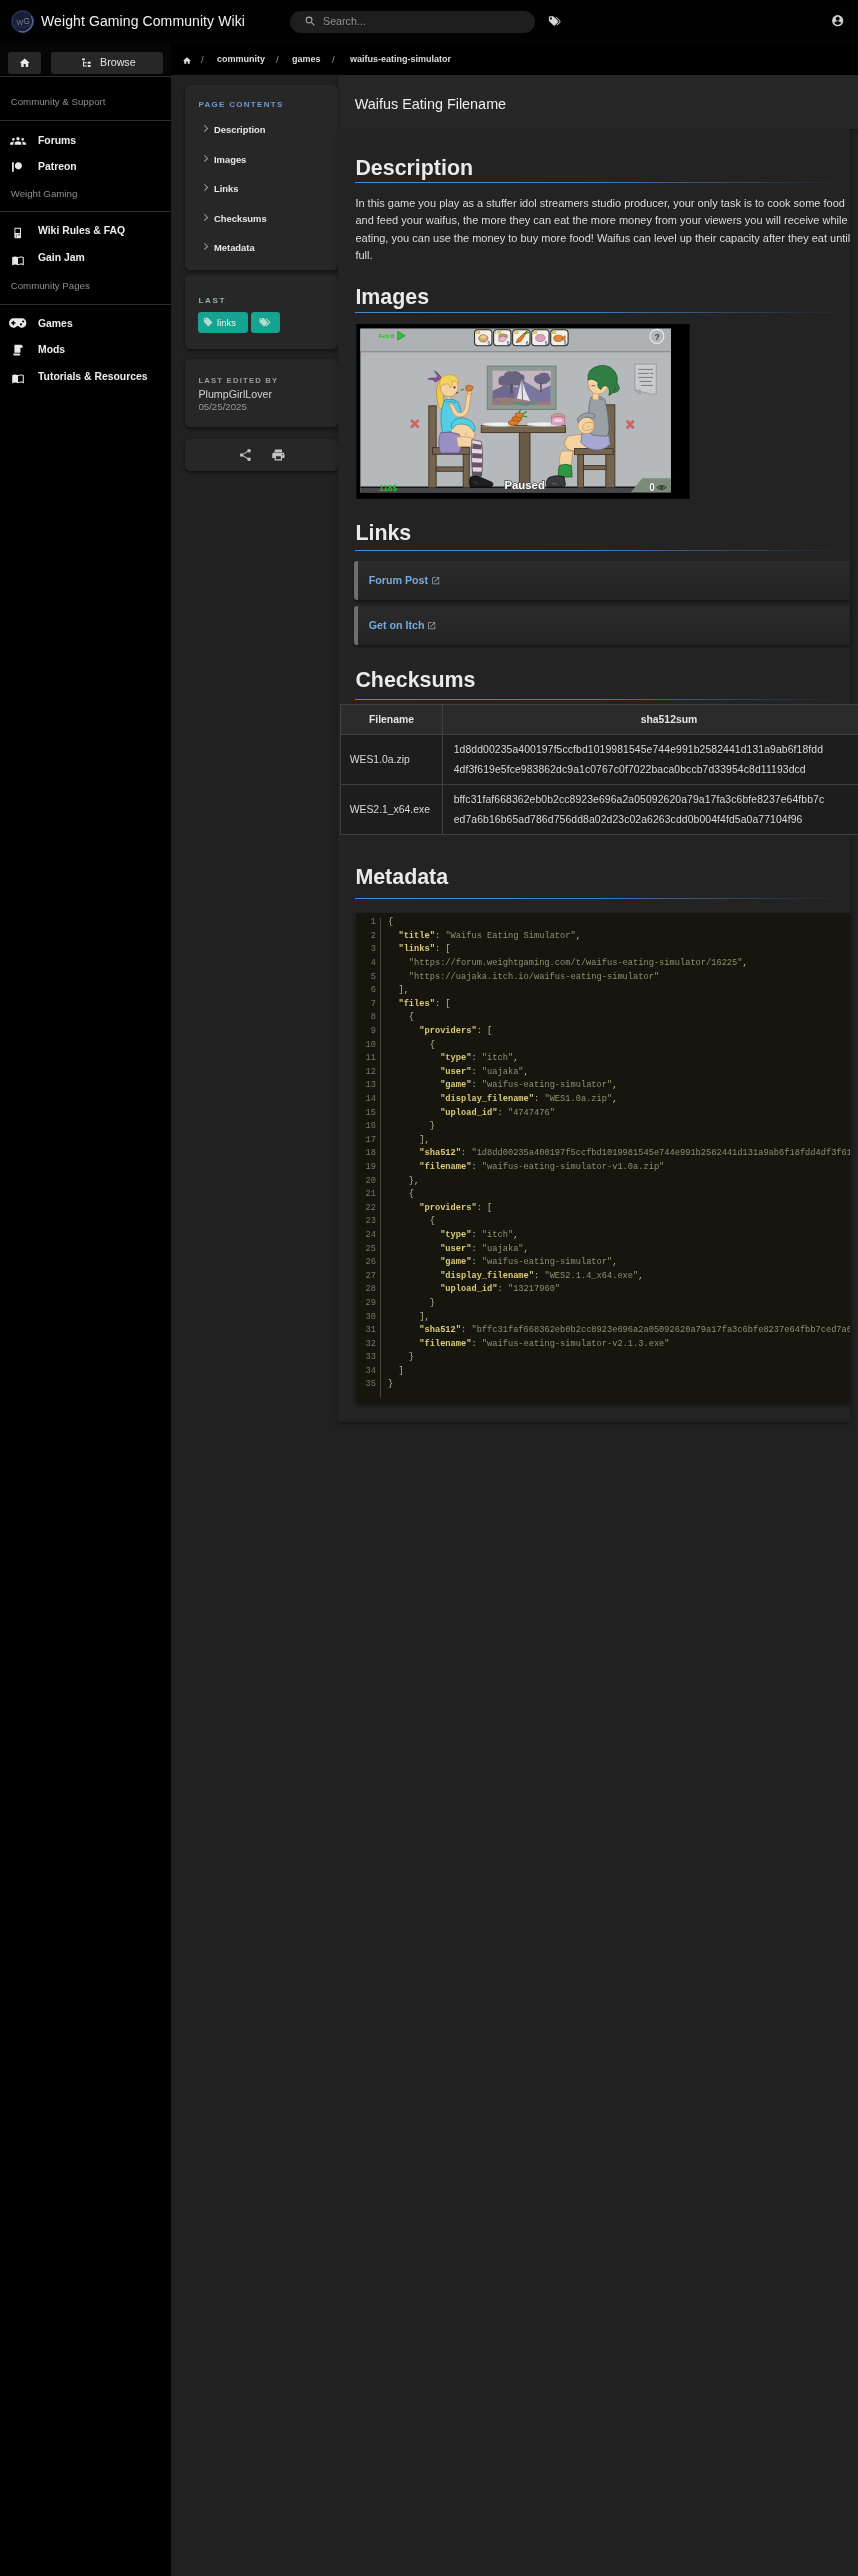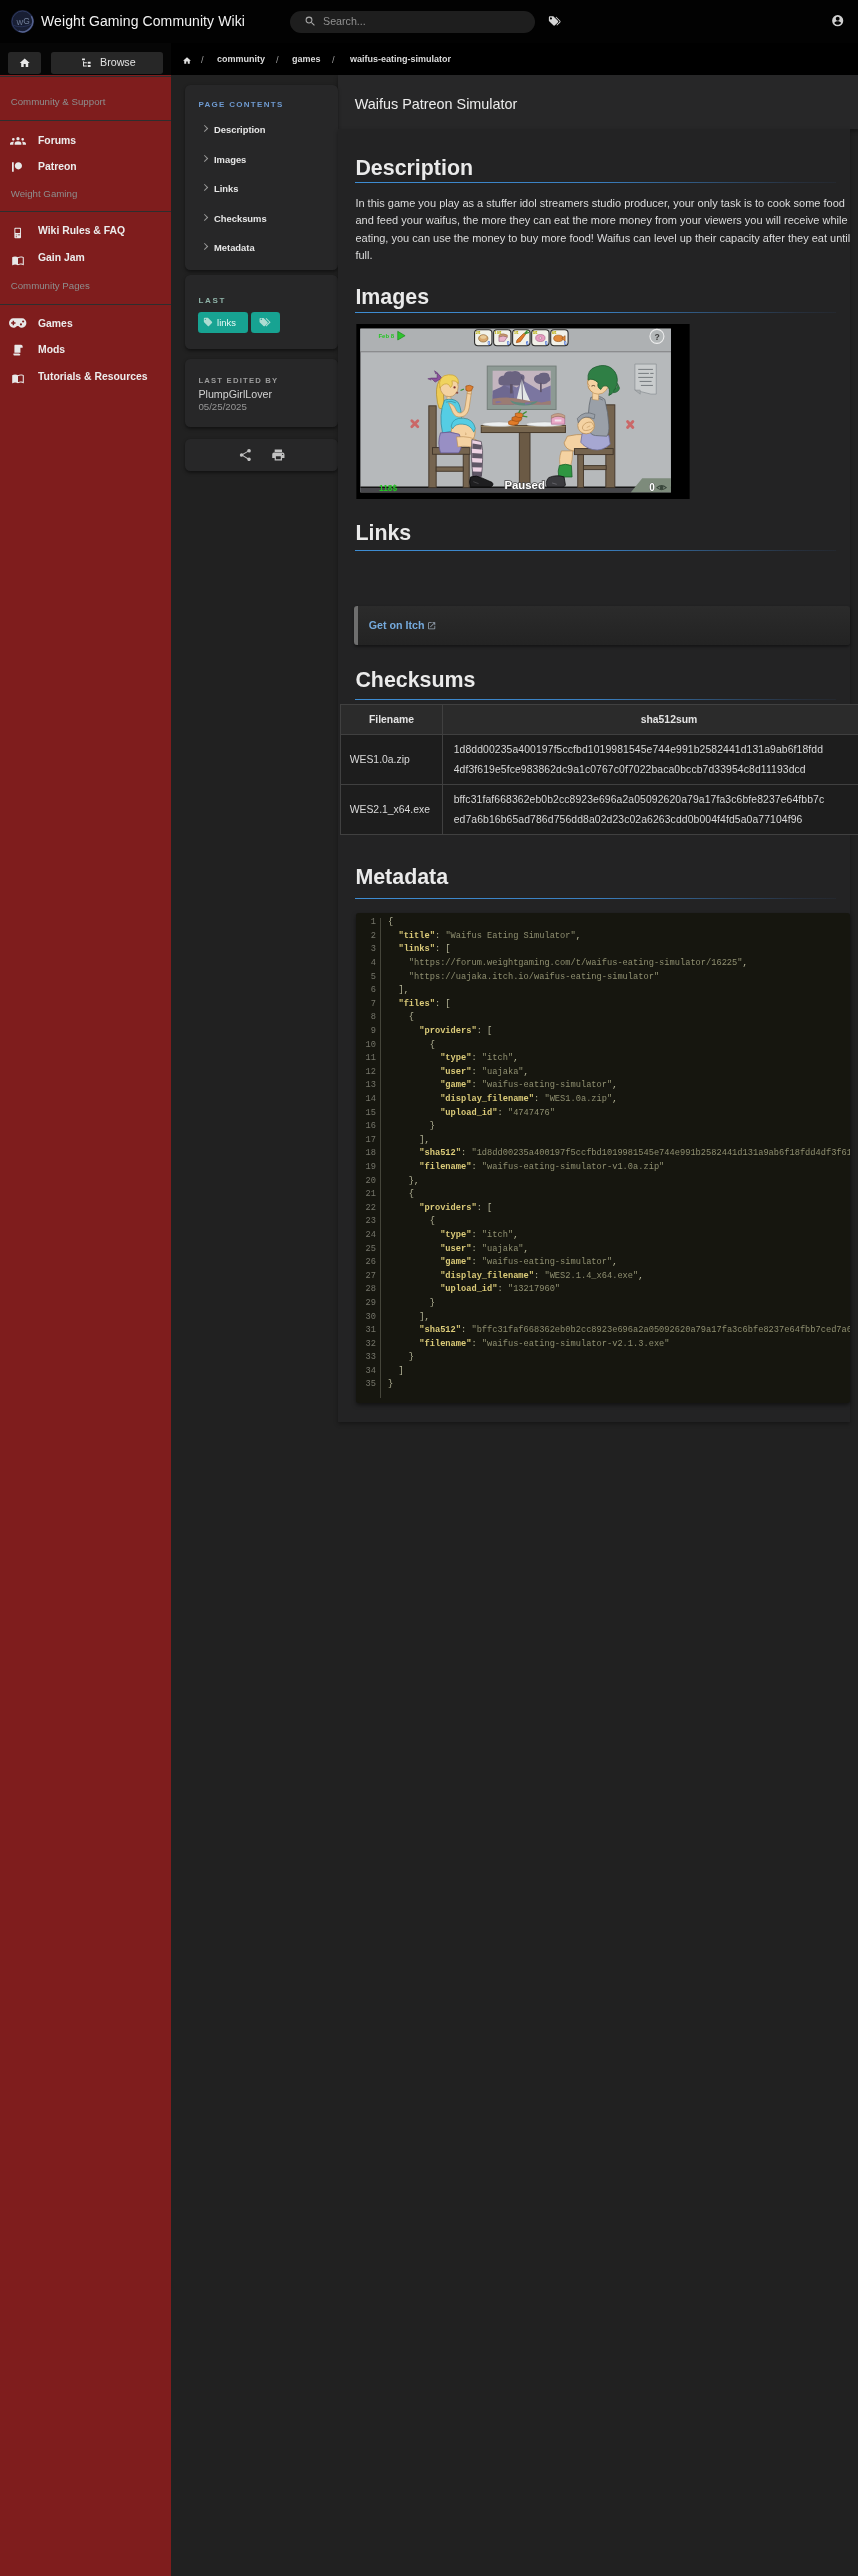--- a/index.html
+++ b/index.html
@@ -13,21 +13,21 @@
   #search-txt { left:323px; top:14.7px; font-size:10.7px; color:#909090; }
 
   
   #crumbrow { left:0; top:43px; width:859px; height:32px; background:#000000; }
   #crumbrow .sideblack { position:absolute; left:0; top:0; width:171px; height:32px; background:#060606; }
   .topbtn { position:absolute; background:#272727; border-radius:2.7px; height:22px; top:8.7px; }
   .crumbtxt { position:absolute; top:11.4px; font-size:9px; font-weight:bold; color:#dcdcdc; }
   .crumbsl { position:absolute; top:10.7px; font-size:9.4px; color:#9a9a9a; }
 
   
-  #sidebar { left:0; top:75px; width:171px; height:2501px; background:#7f1d1d; }
+  #sidebar { left:0; top:75px; width:171px; height:2501px; background:#000000; }
   .sb-div { position:absolute; left:0; width:171px; height:0.7px; background:#2e2e2e; }
   .sb-head { position:absolute; left:10.7px; font-size:9.7px; color:#8e8e8e; }
   .sb-item { position:absolute; left:38px; font-size:10.4px; font-weight:bold; color:#ececec; }
 
   
   #main { left:171px; top:75px; width:687px; height:2480px; background:#212121; }
   #titlebar { left:167px; top:0px; width:521px; height:54px; background:#272728; box-shadow:0 2px 4px rgba(0,0,0,.4); }
   #titletxt { left:16.7px; top:21.4px; font-size:14.4px; color:#ededed; }
 
   
@@ -145,21 +145,21 @@
     </svg>
   <div class="sb-item" style="top:269px;">Mods</div>
   <svg class="abs" style="left:10px;top:297px" width="16" height="12.7" viewBox="0 0 24 24">
       <path fill="#e8e8e8" d="M21,5C19.89,4.65 18.67,4.5 17.5,4.5C15.55,4.5 13.45,4.9 12,6C10.55,4.9 8.45,4.5 6.5,4.5C4.55,4.5 2.45,4.9 1,6V20.65C1,20.9 1.25,21.15 1.5,21.15C1.6,21.15 1.65,21.1 1.75,21.1C3.1,20.45 5.05,20 6.5,20C8.45,20 10.55,20.4 12,21.5C13.35,20.65 15.8,20 17.5,20C19.15,20 20.85,20.3 22.25,21.05C22.35,21.1 22.4,21.1 22.5,21.1C22.75,21.1 23,20.85 23,20.6V6C22.4,5.55 21.75,5.25 21,5M21,18.5C19.9,18.15 18.7,18 17.5,18C15.8,18 13.35,18.65 12,19.5V8C13.35,7.15 15.8,6.5 17.5,6.5C18.7,6.5 19.9,6.65 21,7V18.5Z"></path>
     </svg>
   <div class="sb-item" style="top:296px;">Tutorials &amp; Resources</div>
 </div>
 
 <div class="abs" id="main">
   <div class="abs" id="titlebar">
-      <div class="abs" id="titletxt">Waifus Patreon Simulator</div>
+      <div class="abs" id="titletxt">Waifus Eating Filename</div>
     </div>
 
   <div class="card" style="top:10px;height:185px;">
     <div class="abs" style="left:13.4px;top:15.4px;font-size:8px;letter-spacing:1.3px;color:#6e9ad0;font-weight:bold;">PAGE CONTENTS</div>
     <div class="chev" style="top:41px;"></div>
       <div class="navitem" style="top:39px;">Description</div>
     <div class="chev" style="top:71px;"></div>
       <div class="navitem" style="top:69px;">Images</div>
     <div class="chev" style="top:100px;"></div>
       <div class="navitem" style="top:98px;">Links</div>
@@ -389,20 +389,25 @@
       <g stroke="#39463b" stroke-width="1.5" fill="none">
         <path d="M450 245 q7 -6 14 0 q-7 6 -14 0 Z"></path>
         <circle cx="457" cy="245" r="2" fill="#39463b"></circle>
       </g>
       <text x="34" y="250" font-size="12.5" font-weight="bold" fill="#22c522" font-family="Liberation Sans">118$</text>
       <text x="252" y="247.5" font-size="17" font-weight="bold" fill="#ffffff" text-anchor="middle" font-family="Liberation Sans" style="paint-order:stroke" stroke="#4a4a4a" stroke-width="2.4">Paused</text>
     </svg>
 
     <div class="h1" style="top:392px;">Links</div>
     <div class="hrule" style="top:421px;"></div>
+    <div class="linkcard" style="top:432px;">
+        <div class="linktxt">Forum Post <svg style="vertical-align:-1.3px" width="9.4" height="9.4" viewBox="0 0 24 24">
+            <path fill="#9aa7b5" d="M14,3V5H17.59L7.76,14.83L9.17,16.24L19,6.41V10H21V3M19,19H5V5H12V3H5C3.89,3 3,3.9 3,5V19A2,2 0 0,0 5,21H19A2,2 0 0,0 21,19V12H19V19Z"></path>
+          </svg></div>
+      </div>
     <div class="linkcard" style="top:477px;">
         <div class="linktxt">Get on Itch <svg style="vertical-align:-1.3px" width="9.4" height="9.4" viewBox="0 0 24 24">
             <path fill="#9aa7b5" d="M14,3V5H17.59L7.76,14.83L9.17,16.24L19,6.41V10H21V3M19,19H5V5H12V3H5C3.89,3 3,3.9 3,5V19A2,2 0 0,0 5,21H19A2,2 0 0,0 21,19V12H19V19Z"></path>
           </svg></div>
       </div>
 
     <div class="h1" style="top:539px;">Checksums</div>
     <div class="hrule" style="top:570px;"></div>
     <table id="cktable">
       <tbody>

